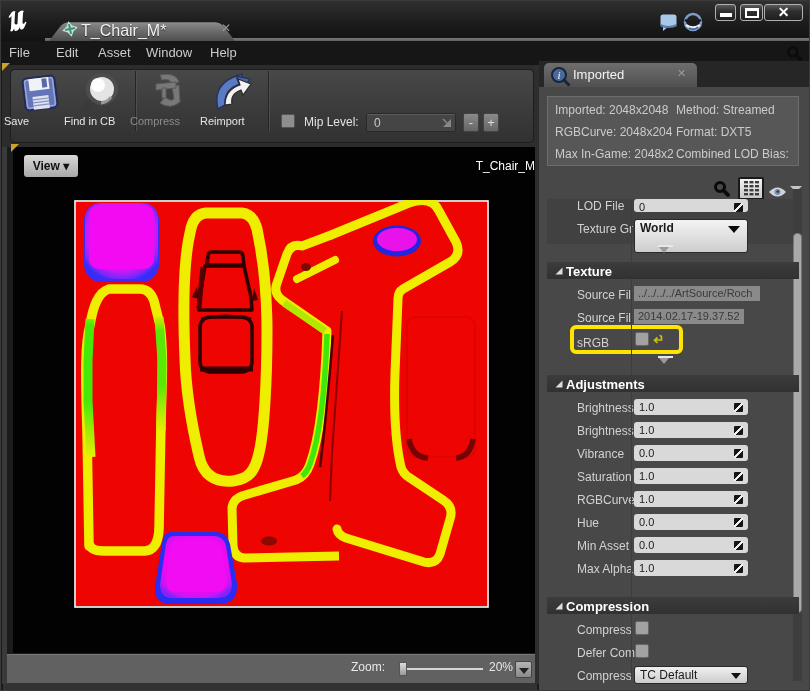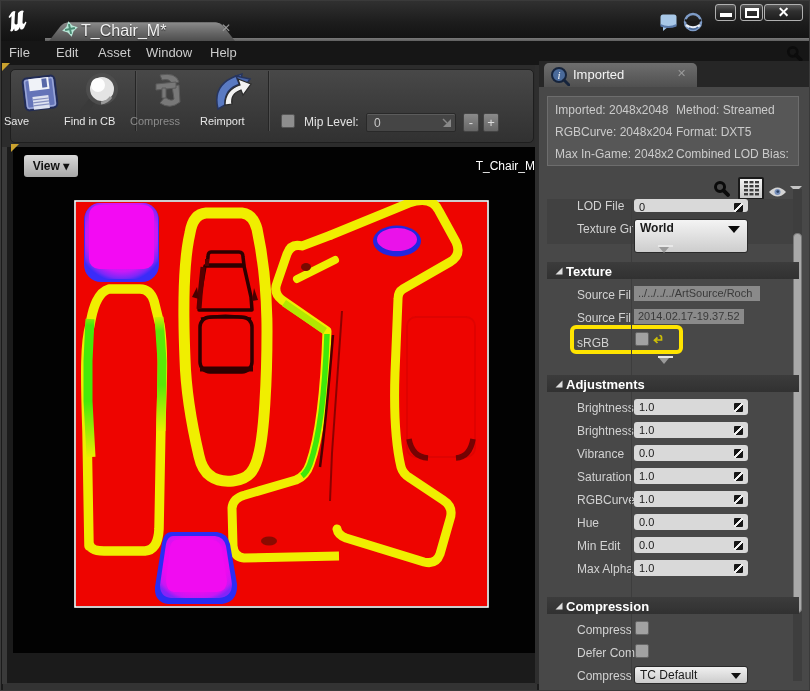--- a/index.html
+++ b/index.html
@@ -275,20 +275,29 @@
 
       <path d="M 160,531 L 206,531 Q 216,532 219,543 L 226,583 Q 227,601 211,603
                L 157,603 Q 143,601 144,586 L 151,542 Q 153,531 160,531 Z" fill="#2a2cf4"></path>
       <path d="M 162,535 L 204,535 Q 213,536 215,545 L 221,583 Q 221,596 208,597
                L 160,597 Q 149,596 149,584 L 155,543 Q 157,535 162,535 Z" fill="url(#mg2)"></path>
       <path d="M 165,539 L 202,539 Q 209,540 211,548 L 216,580 Q 216,590 206,591
                L 163,591 Q 155,590 155,579 L 159,546 Q 161,539 165,539 Z" fill="#f10cf1"></path>
     </svg>
   </div>
 
+  <div id="zoombar" class="abs">
+    <div class="abs" style="left:348px;top:5px;font-size:12px;color:#e8e8e8">Zoom:</div>
+    <div class="abs" style="left:398px;top:13px;width:82px;height:2px;background:#d6d6d6"></div>
+    <div class="abs" style="left:396px;top:7px;width:8px;height:14px;background:linear-gradient(#ddd,#999);border:1px solid #555"></div>
+    <div class="abs" style="left:486px;top:5px;font-size:12px;color:#e8e8e8">20%</div>
+    <div class="abs" style="left:512px;top:6px;width:17px;height:17px;background:linear-gradient(#b5b5b5,#8a8a8a);border:1px solid #444;border-radius:2px">
+      <div class="dnarrow" style="left:3px;top:6px;border-left-width:5px;border-right-width:5px;border-top:6px solid #222"></div>
+    </div>
+  </div>
   <div id="substrip" class="abs"></div>
 
   <div class="abs" style="left:1px;top:146px;width:5px;height:537px;background:#3a3a3a"></div>
   <div class="abs" style="left:534px;top:64px;width:4px;height:619px;background:#2e2e2e"></div>
 
   <div id="rpanel" class="abs">
     <div id="dtabbar" class="abs"></div>
     <div id="dtab" class="abs"></div>
     <svg class="abs" style="left:11px;top:5px" width="20" height="20" viewBox="0 0 20 20">
       <circle cx="9" cy="9" r="7" fill="#4a6a9a" stroke="#16243c" stroke-width="2"></circle>
@@ -378,21 +387,21 @@
     <div class="plabel" style="left:38px;top:363px">Brightness</div>
     <div class="valbox spin" style="top:361px">1.0</div>
     <div class="plabel" style="left:38px;top:386px">Vibrance</div>
     <div class="valbox spin" style="top:384px">0.0</div>
     <div class="plabel" style="left:38px;top:409px">Saturation</div>
     <div class="valbox spin" style="top:407px">1.0</div>
     <div class="plabel" style="left:38px;top:432px">RGBCurve</div>
     <div class="valbox spin" style="top:430px">1.0</div>
     <div class="plabel" style="left:38px;top:455px">Hue</div>
     <div class="valbox spin" style="top:453px">0.0</div>
-    <div class="plabel" style="left:38px;top:478px">Min Edit</div>
+    <div class="plabel" style="left:38px;top:478px">Min Asset</div>
     <div class="valbox spin" style="top:476px">0.0</div>
     <div class="plabel" style="left:38px;top:501px">Max Alpha</div>
     <div class="valbox spin" style="top:499px">1.0</div>
 
     <div class="sechdr" style="top:536px"></div>
     <svg class="abs secarrow" style="left:15px;top:540px" width="10" height="10" viewBox="0 0 10 10">
         <path d="M1.5 8.5 L8.5 8.5 L8.5 1.5 Z" fill="#ddd"></path>
       </svg>
     <div class="seclabel abs" style="left:27px;top:538px">Compression</div>
     <div class="plabel" style="left:38px;top:562px">Compress</div>

